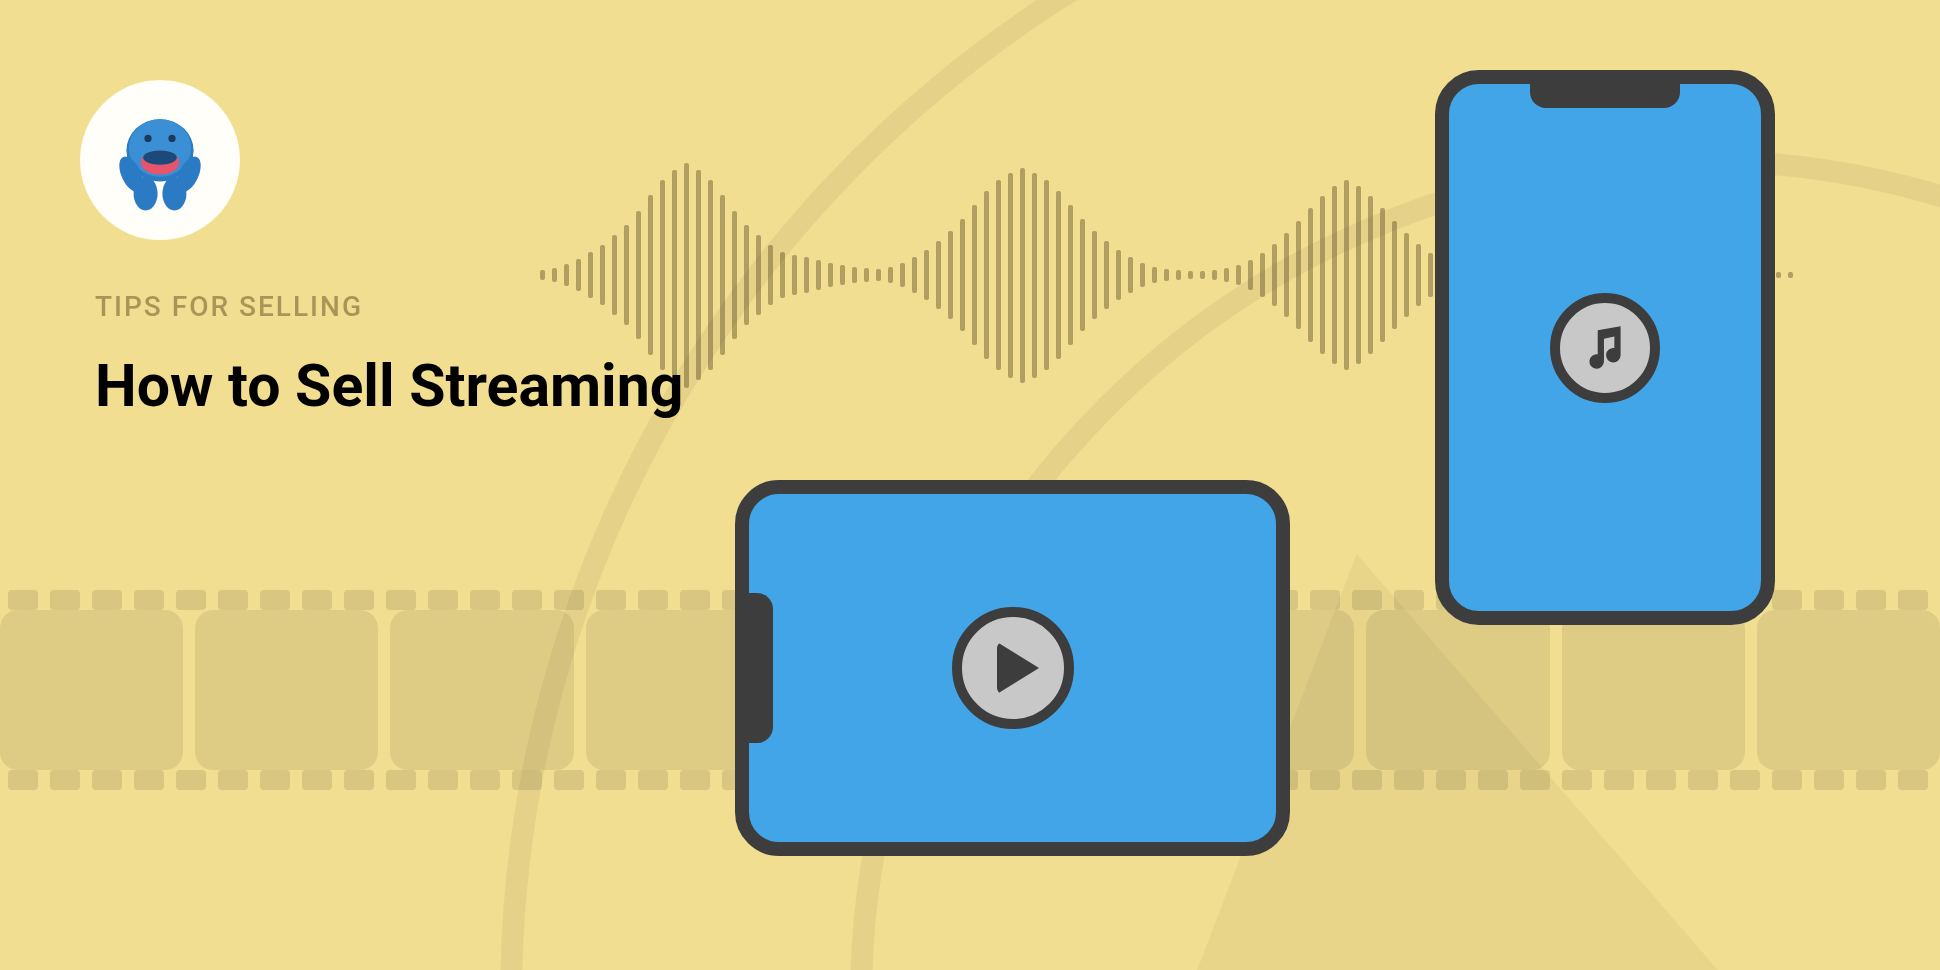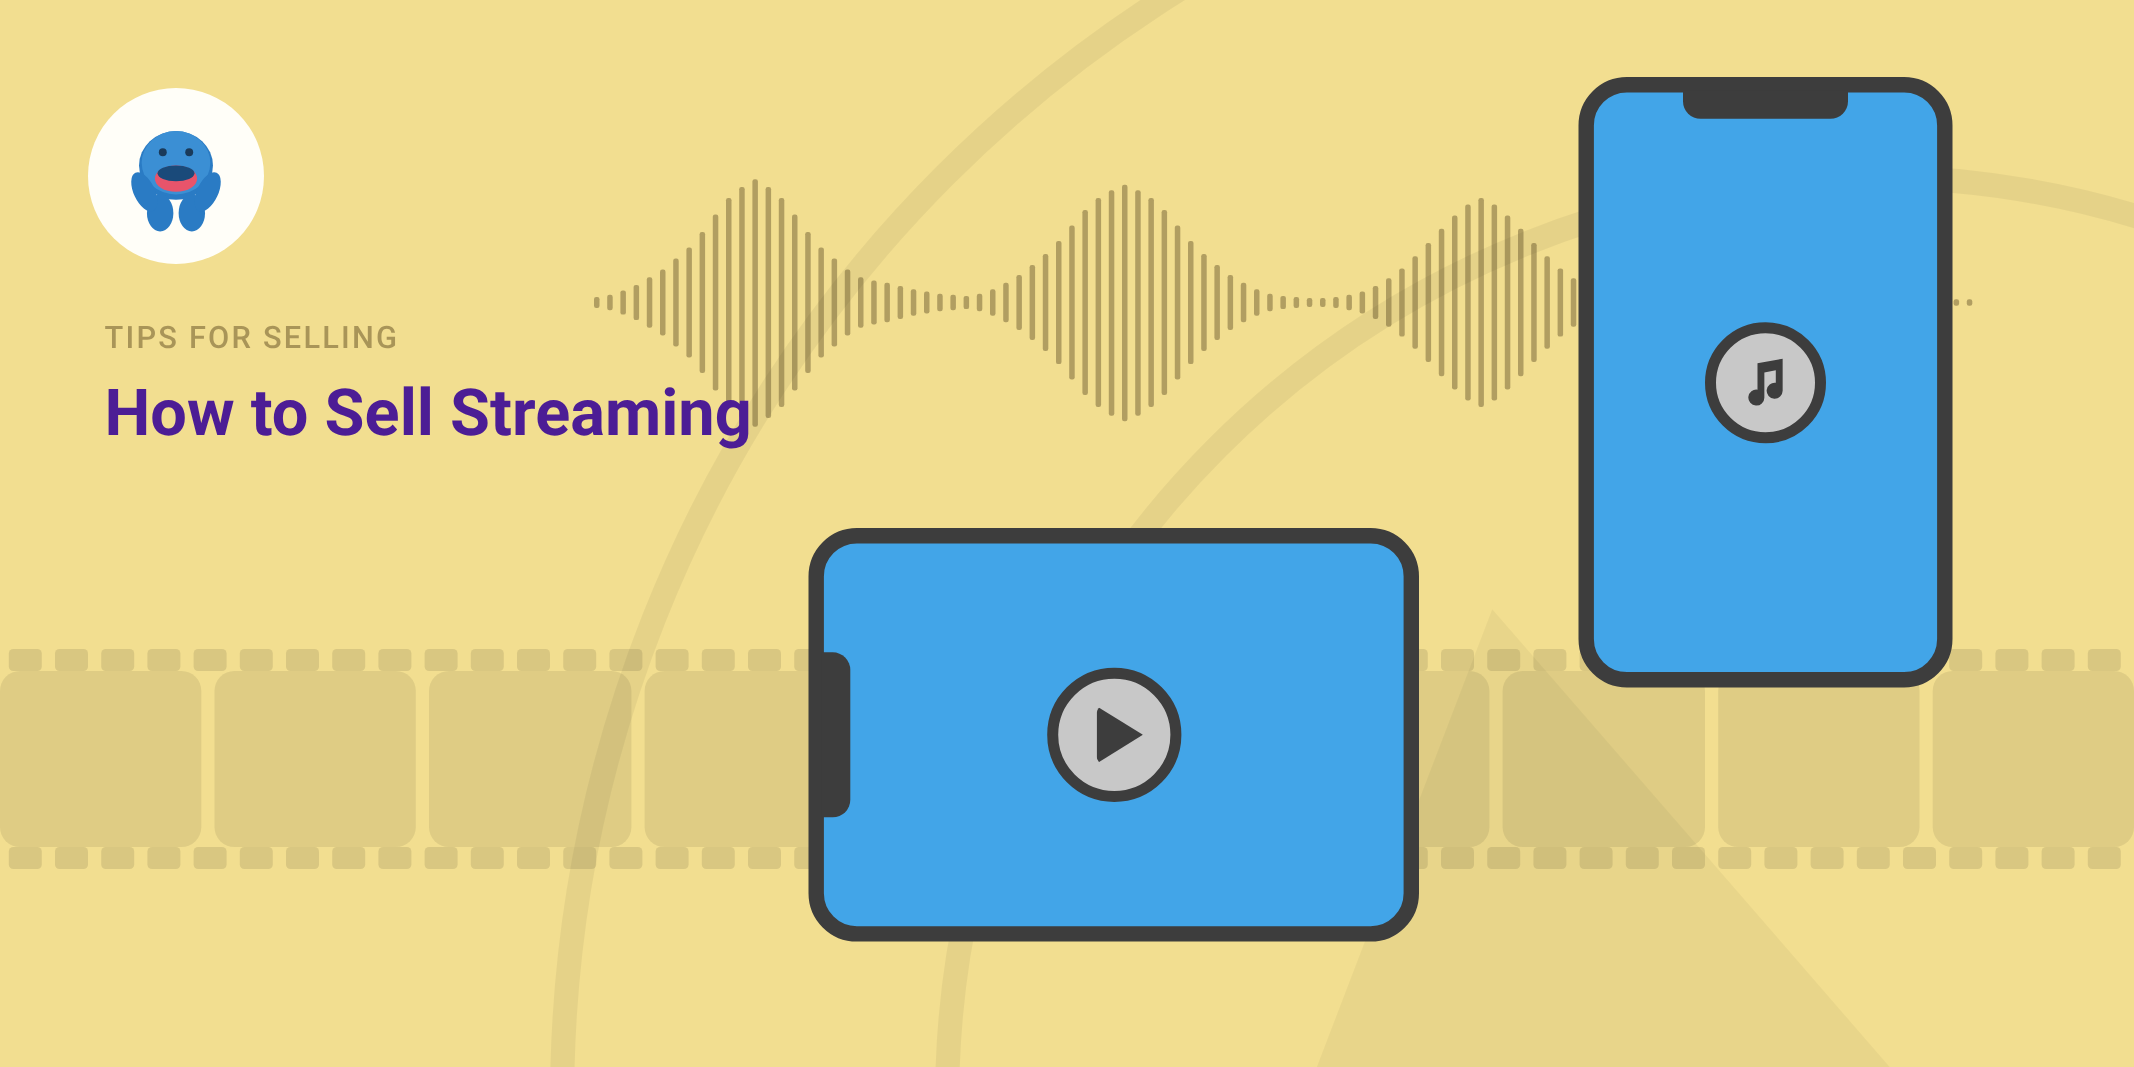--- a/index.html
+++ b/index.html
@@ -67,26 +67,26 @@
   .text-block {
     position: absolute;
     left: 95px;
     top: 290px;
   }
   .eyebrow {
     font-size: 28px;
     font-weight: 500;
     letter-spacing: 2px;
     color: rgba(80,60,20,0.45);
-    margin-bottom: 18px;
+    margin-bottom: 28px;
   }
   .headline {
     font-size: 59px;
     font-weight: 700;
-    color: #4c1d95;
+    color: #000000;
     line-height: 1.18;
   }
   
   
   .film-strip {
     position: absolute;
     left: 0;
     top: 590px;
     width: 1940px;
     height: 200px;

